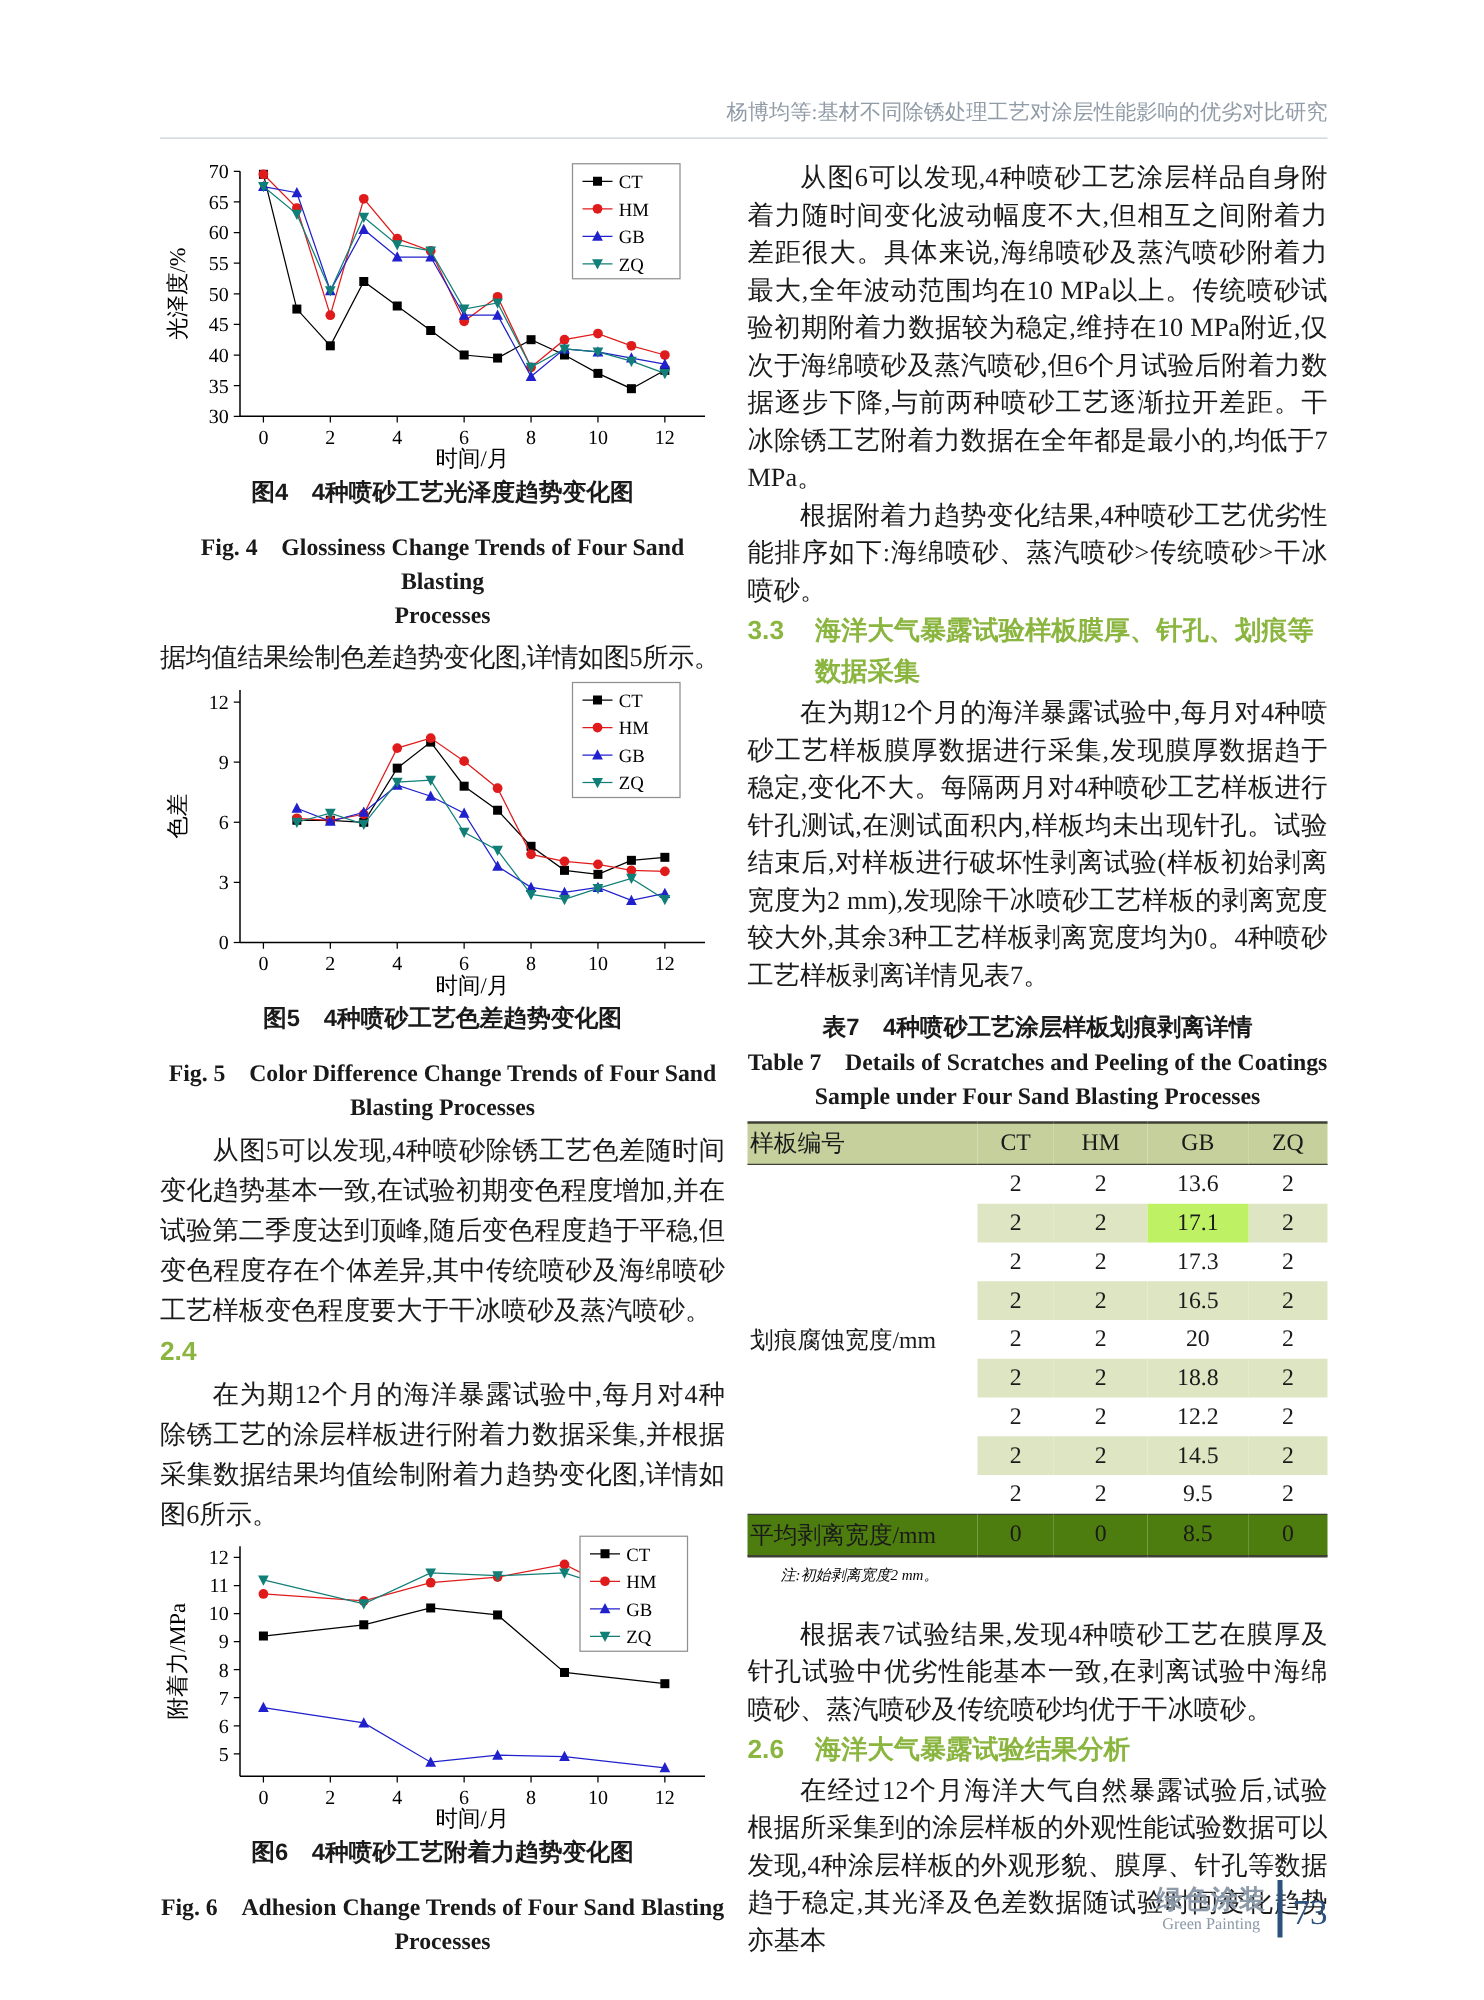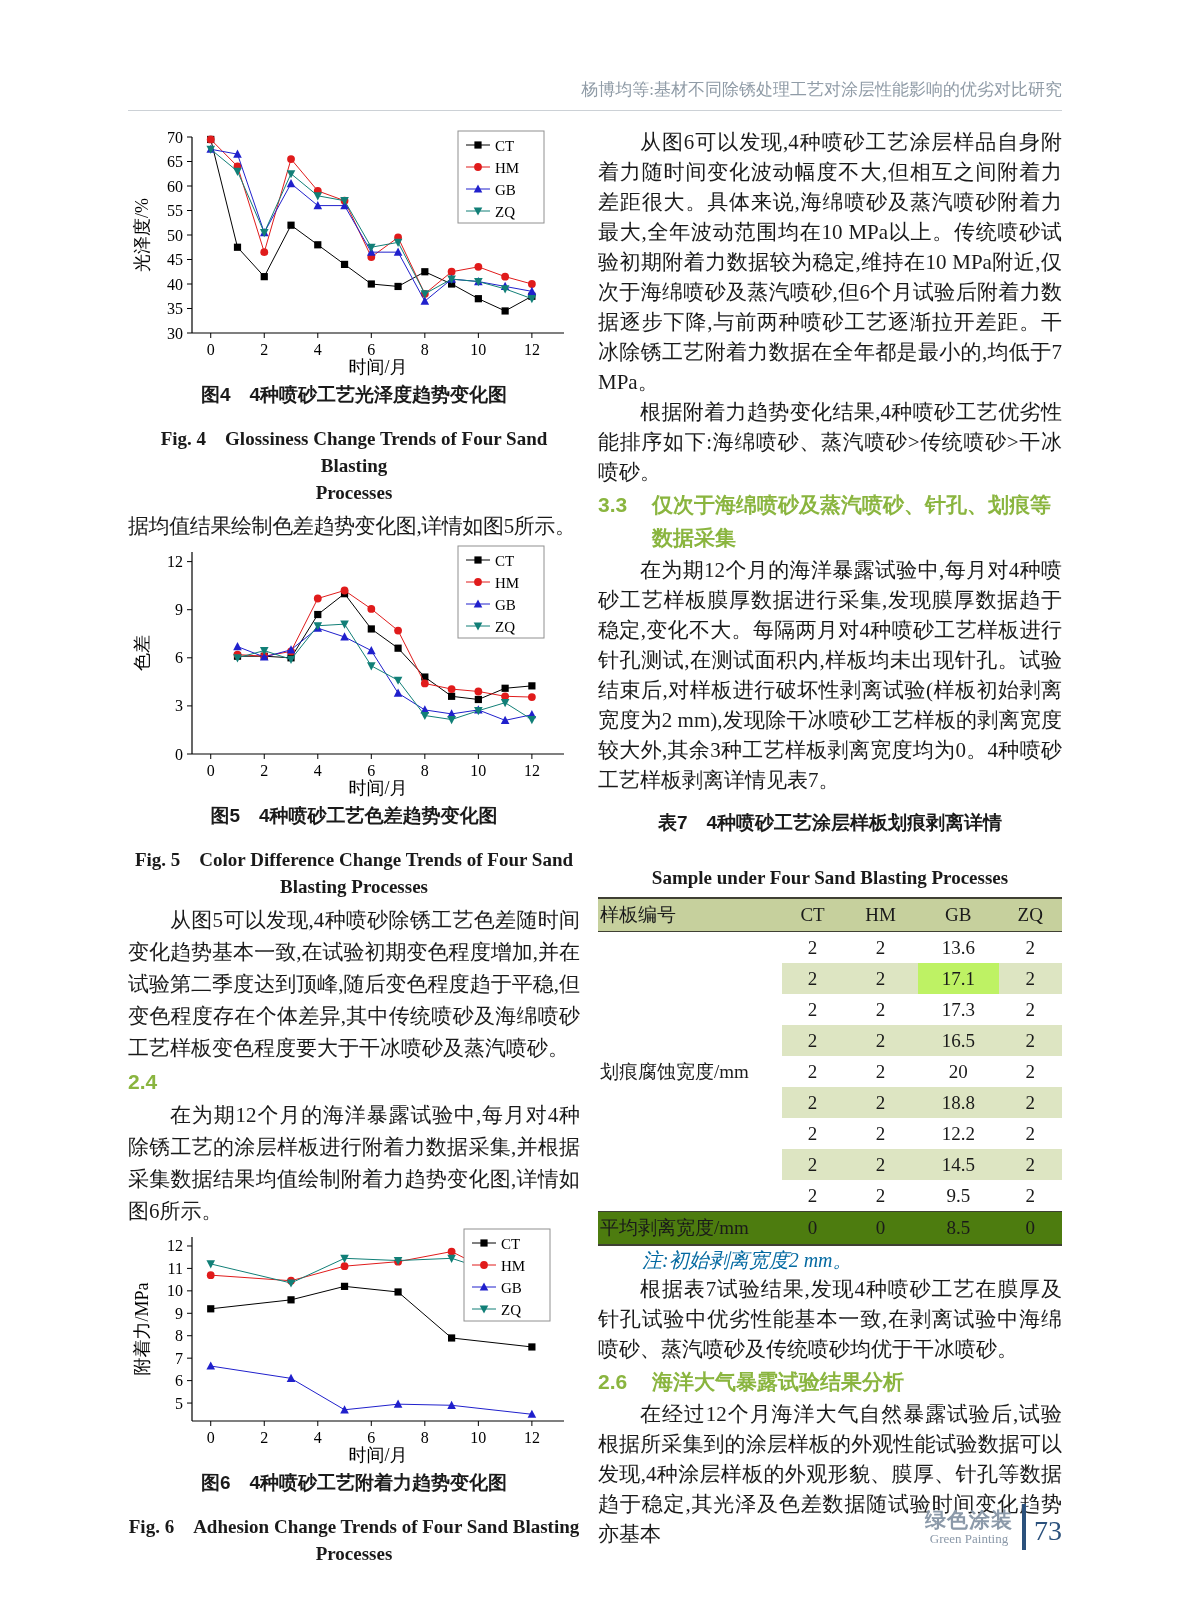--- a/index.html
+++ b/index.html
@@ -26,22 +26,22 @@
   .sec-text{flex:1;}
   .tbl-cap-zh{font-family:"Liberation Sans","DejaVu Sans",sans-serif;font-weight:bold;
         font-size:19px;line-height:28px;text-align:center;margin-top:14px;}
   .tbl-cap-en{font-weight:bold;font-size:19px;line-height:27px;text-align:center;margin-bottom:6px;}
   table.data-table{width:100%;border-collapse:collapse;border-top:2px solid #3f4034;
         border-bottom:2px solid #3f4034;font-size:19px;}
   table.data-table thead tr{border-bottom:1.6px solid #3f4034;}
   table.data-table th, table.data-table td{padding:3px 2px;font-weight:normal;height:25px;}
   th.lbl, td.lbl{text-align:left;padding-left:10px;width:180px;}
   th.colh, td.num{text-align:center;}
-  .table-note{font-size:20px;font-style:italic;color:#0369a1;line-height:28px;
-        padding-left:2.2em;margin-bottom:0;}
+  .table-note{font-size:12px;font-style:italic;color:#000000;line-height:28px;
+        padding-left:2.2em;margin-bottom:18px;}
   .footer{position:absolute;right:125px;bottom:50px;display:flex;align-items:center;}
   .brand{text-align:center;margin-right:9px;}
   .brand-zh{font-family:"Liberation Sans","DejaVu Sans",sans-serif;font-weight:bold;
         font-size:21px;color:#8b99a9;letter-spacing:1px;line-height:22px;}
   .brand-en{font-size:13px;color:#8b99a9;line-height:15px;}
   .footer-bar{width:4px;height:46px;background:#2b517c;margin-right:8px;}
   .page-num{font-size:28px;color:#2b517c;padding-top:8px;}
 </style>
 </head>
 <body>
@@ -405,28 +405,28 @@
           </div>
         </figure>
       </div>
 
       <div class="col col-right">
         <p class="body-text indent">从图6可以发现,4种喷砂工艺涂层样品自身附着力随时间变化波动幅度不大,但相互之间附着力差距很大。具体来说,海绵喷砂及蒸汽喷砂附着力最大,全年波动范围均在10 MPa以上。传统喷砂试验初期附着力数据较为稳定,维持在10 MPa附近,仅次于海绵喷砂及蒸汽喷砂,但6个月试验后附着力数据逐步下降,与前两种喷砂工艺逐渐拉开差距。干冰除锈工艺附着力数据在全年都是最小的,均低于7 MPa。</p>
         <p class="body-text indent">根据附着力趋势变化结果,4种喷砂工艺优劣性能排序如下:海绵喷砂、蒸汽喷砂&gt;传统喷砂&gt;干冰喷砂。</p>
 
         <div class="section-heading">
           <span class="sec-num">3.3</span>
-          <span class="sec-text">仅次于海绵喷砂及蒸汽喷砂、针孔、划痕等数据采集</span>
+          <span class="sec-text">海洋大气暴露试验样板膜厚、针孔、划痕等数据采集</span>
         </div>
 
         <p class="body-text indent">在为期12个月的海洋暴露试验中,每月对4种喷砂工艺样板膜厚数据进行采集,发现膜厚数据趋于稳定,变化不大。每隔两月对4种喷砂工艺样板进行针孔测试,在测试面积内,样板均未出现针孔。试验结束后,对样板进行破坏性剥离试验(样板初始剥离宽度为2 mm),发现除干冰喷砂工艺样板的剥离宽度较大外,其余3种工艺样板剥离宽度均为0。4种喷砂工艺样板剥离详情见表7。</p>
 
         <div class="tbl-cap-zh">表7　4种喷砂工艺涂层样板划痕剥离详情</div>
         <div class="tbl-cap-en">
-          <br>
+          <span>Table 7　Details of Scratches and Peeling of the Coatings</span><br>
           <span>Sample under Four Sand Blasting Processes</span>
         </div>
 
         <table class="data-table">
           <thead>
             <tr id="table7-head-row" style="background: rgb(198, 208, 157);">
                 <th class="lbl">样板编号</th>
                 <th class="colh">CT</th>
                 <th class="colh">HM</th>
                 <th class="colh">GB</th>

